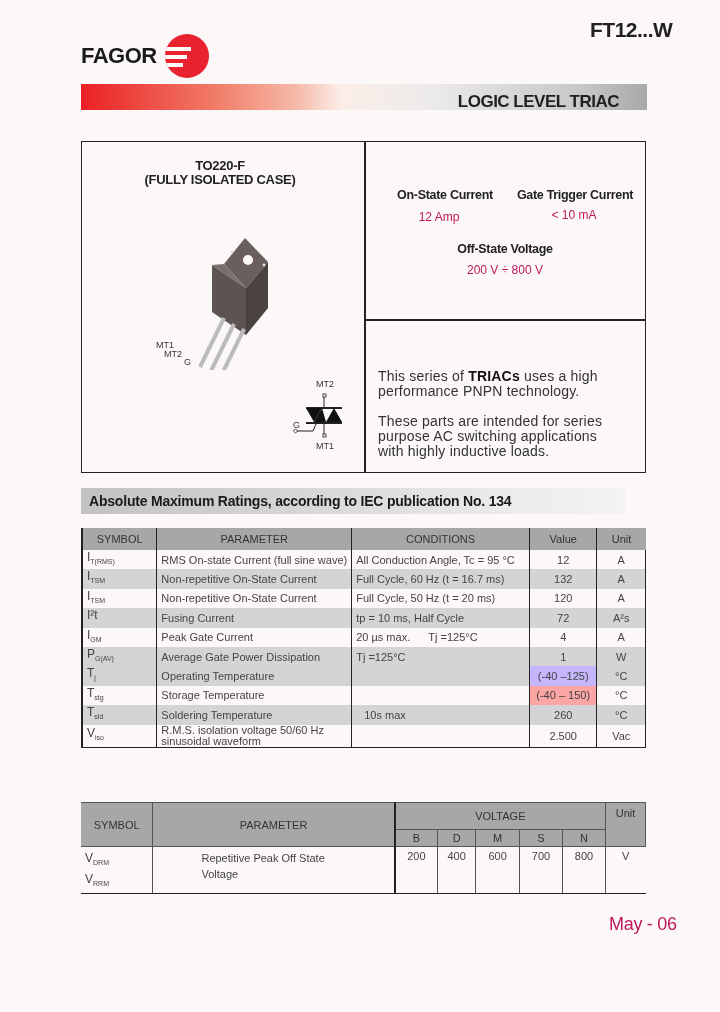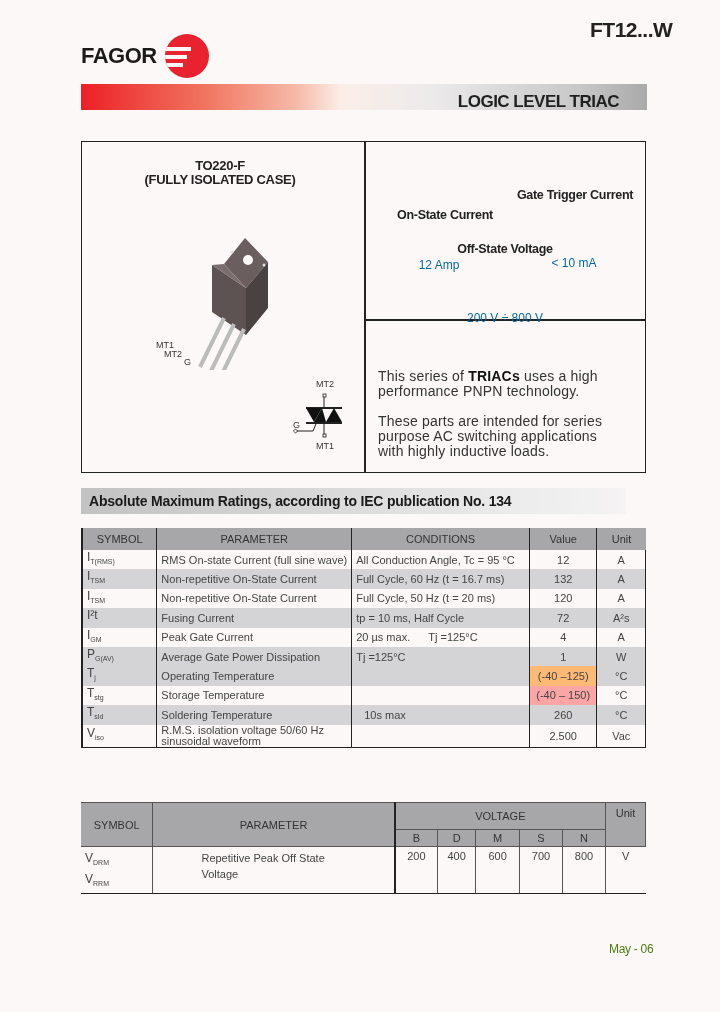--- a/index.html
+++ b/index.html
@@ -13,21 +13,21 @@
   .logo-mark .bar { position:absolute; left:0; height:4px; background:#fdf8f8; }
   .banner { left:81px; top:84px; width:566px; height:26px;
             background:linear-gradient(90deg,#ec2026 0%,#f07560 22%,#f6b9a8 38%,#fbeee8 46%,#eceaea 62%,#c8c8c8 88%,#a9a9a9 100%); }
   .banner-title { position:absolute; right:28px; top:8px; font-size:17px; font-weight:bold; letter-spacing:-0.5px; color:#1f1f1f; }
   .box { left:81px; top:141px; width:563px; height:330px; border:1.5px solid #222; }
   .vdiv { left:364px; top:141px; width:1.5px; height:331px; background:#222; }
   .hdiv { left:364px; top:319px; width:281px; height:1.5px; background:#222; }
   .pkg-title { left:89px; top:159px; width:262px; text-align:center; font-size:13px; font-weight:bold; line-height:14px; letter-spacing:-0.3px; }
   .pin-label { font-size:9px; color:#333; }
   .spec-h { font-size:12.5px; font-weight:bold; letter-spacing:-0.3px; text-align:center; }
-  .spec-v { font-size:12px; color:#0369a1; text-align:center;margin-top:48px; }
+  .spec-v { font-size:12px; color:#be185d; text-align:center; }
   .desc { left:378px; top:357px; width:240px; font-size:14px; line-height:15px; color:#333; letter-spacing:0.2px;margin-top:12px; }
   .desc p { margin:0 0 15px 0; }
   .desc b { color:#111; }
   .section { left:81px; top:488px; width:545px; height:26px;
              background:linear-gradient(90deg,#c2c2c2 0%,#d6d6d6 40%,#ececec 80%,#f5f3f3 100%); }
   .section span { position:absolute; left:8px; top:5px; font-size:14px; font-weight:bold; color:#1a1a1a; letter-spacing:-0.2px; }
   table { border-collapse:collapse; position:absolute; font-size:11px; color:#444; }
   .t1 { left:81px; top:528px; width:565px; }
   .t1 th { background:#a7a7a9; font-weight:normal; height:22px; padding:0; font-size:11px; color:#333; border-left:1.5px solid #222; }
   .t1 th:first-child { border-left:2px solid #222; }
@@ -37,21 +37,21 @@
   .t1 tr:last-child td { border-bottom:1.5px solid #222; }
   .t1 td:last-child { border-right:1.5px solid #222; }
   .c { text-align:center; }
   sub { font-size:7px; }
   .t2 { left:81px; top:802px; width:565px; }
   .t2 th { background:#a7a7a9; font-weight:normal; color:#333; font-size:11px; padding:0; border:1px solid #555; }
   .t2 td { height:34px; vertical-align:top; font-size:11px; padding:3px 4px 0 4px; border-left:1px solid #555; border-bottom:1.5px solid #222; }
   .t2 td.sym { font-size:12px; line-height:16px; }
   .t2 td.par { line-height:16px; padding-left:48px; }
   .t2 tr:first-child th:first-child { border-left:none; }
-  .footer { left:609px; top:942px; font-size:12px; color:#4d7c0f; letter-spacing:-0.3px; }
+  .footer { left:609px; top:914px; font-size:18px; color:#be185d; letter-spacing:-0.3px; }
 </style>
 </head>
 <body>
 
 <div class="abs part-code">FT12...W</div>
 <div class="abs logo">
   <span class="logo-text">FAGOR</span>
   <span class="logo-mark">
     <span class="bar" style="top:13px;width:26px;"></span>
     <span class="bar" style="top:21px;width:22px;"></span>
@@ -97,21 +97,21 @@
   <polygon points="22,30 30,16 34,30" fill="#111"></polygon>
   <line x1="14" y1="31" x2="50" y2="31" stroke="#222" stroke-width="2"></line>
   <polyline points="24,32 21,39 5,39" fill="none" stroke="#222" stroke-width="1"></polyline>
   <rect x="2" y="37.5" width="3" height="3" fill="none" stroke="#222" stroke-width="0.8" transform="rotate(45 3.5 39)"></rect>
   <line x1="32" y1="31" x2="32" y2="42" stroke="#222"></line>
   <rect x="31" y="42" width="3" height="3" fill="none" stroke="#222" stroke-width="0.8"></rect>
 </svg>
 <div class="abs pin-label" style="left:293px;top:420px;">G</div>
 <div class="abs pin-label" style="left:316px;top:441px;">MT1</div>
 
-<div class="abs spec-h" style="left:380px;top:188px;width:130px;margin-top:20px;">On-State Current</div>
+<div class="abs spec-h" style="left:380px;top:188px;width:130px;">On-State Current</div>
 <div class="abs spec-v" style="left:380px;top:210px;width:118px;">12 Amp</div>
 <div class="abs spec-h" style="left:512px;top:188px;width:126px;">Gate Trigger Current</div>
 <div class="abs spec-v" style="left:512px;top:208px;width:124px;">&lt; 10 mA</div>
 <div class="abs spec-h" style="left:430px;top:242px;width:150px;">Off-State Voltage</div>
 <div class="abs spec-v" style="left:430px;top:263px;width:150px;">200 V ÷ 800 V</div>
 
 <div class="abs desc">
   <p><span>This series of </span><b>TRIACs</b><span> uses a high performance PNPN technology.</span></p>
   <p>These parts are intended for series purpose AC switching applications with highly inductive loads.</p>
 </div>
@@ -177,21 +177,21 @@
       <td><span>P</span><sub>G(AV)</sub></td>
       <td>Average Gate Power Dissipation</td>
       <td>Tj =125°C</td>
       <td class="c">1</td>
       <td class="c">W</td>
     </tr>
     <tr class="stripe">
       <td style="background:#d4d4d6;"><span>T</span><sub>j</sub></td>
       <td style="background:#d4d4d6;">Operating Temperature</td>
       <td style="background:#d4d4d6;"></td>
-      <td class="c" style="background:#fdba74;">(-40 –125)</td>
+      <td class="c" style="background:#c4b5fd;">(-40 –125)</td>
       <td class="c" style="background:#d4d4d6;">°C</td>
     </tr>
     <tr>
       <td style="background:#fdf8f8;"><span>T</span><sub>stg</sub></td>
       <td style="background:#fdf8f8;">Storage Temperature</td>
       <td style="background:#fdf8f8;"></td>
       <td class="c" style="background:#fca5a5;">(-40 – 150)</td>
       <td class="c" style="background:#fdf8f8;">°C</td>
     </tr>
     <tr>

